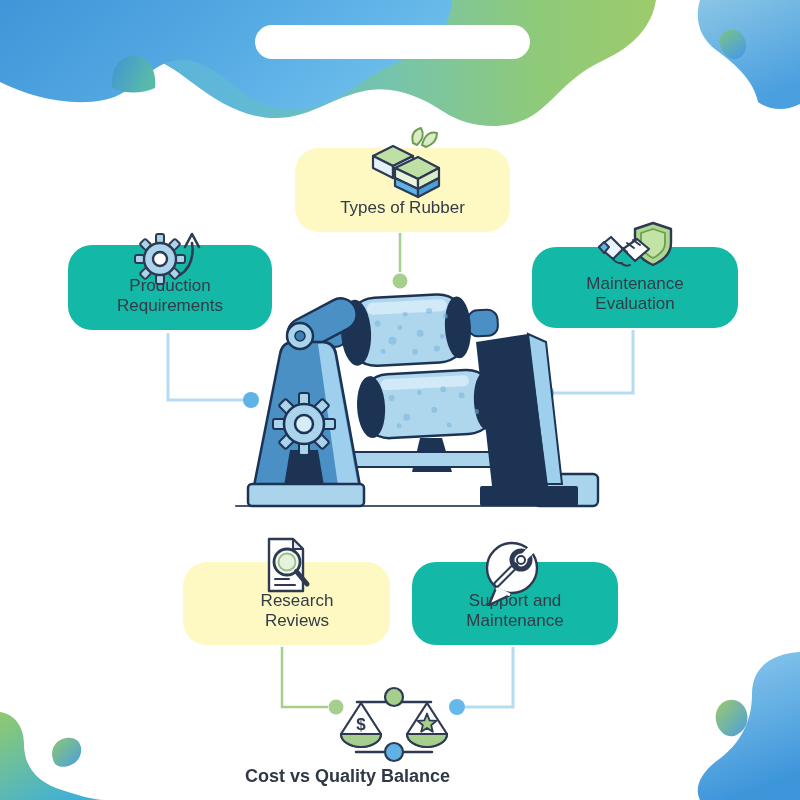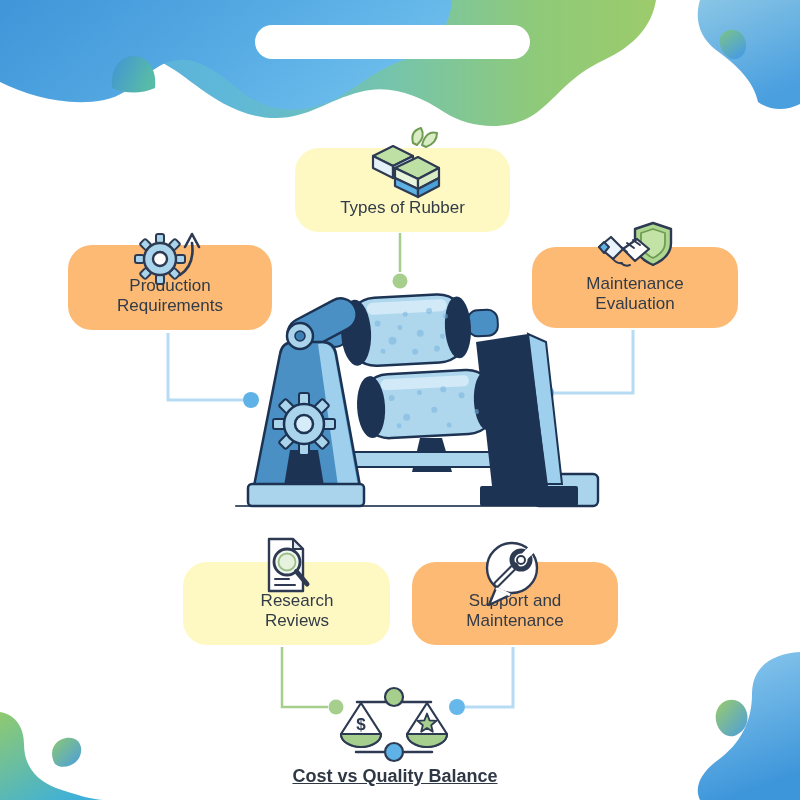--- a/index.html
+++ b/index.html
@@ -12,42 +12,42 @@
   .layer{position:absolute;left:0;top:0;width:800px;height:800px;pointer-events:none;}
   .title-pill{
     position:absolute;left:255px;top:25px;width:275px;height:34px;
     background:#ffffff;border-radius:17px;z-index:2;
   }
   .card{
     position:absolute;z-index:3;border-radius:24px;
     display:flex;flex-direction:column;justify-content:flex-end;align-items:center;
   }
   .card.green{background:#fef9c3;}
-  .card.blue{background:#fdba74;}
+  .card.blue{background:#14b8a6;}
   .card .icon{
     position:absolute;left:50%;transform:translateX(-50%);
   }
   .card .label{
     width:100%;box-sizing:border-box;padding:0 16px 13px 16px;
     text-align:center;color:#323b48;font-size:17px;line-height:1.22;font-weight:500;
   }
   .card .label.narrow{padding-left:65px;padding-right:44px;}
   #card-types{left:295px;top:148px;width:215px;height:84px;}
   #card-types .icon{top:-22px;}
   #card-production{left:68px;top:245px;width:204px;height:85px;}
   #card-production .icon{top:-28px;}
   #card-manufacturer{left:532px;top:247px;width:206px;height:81px;}
   #card-manufacturer .icon{top:-32px;}
   #card-research{left:183px;top:562px;width:207px;height:83px;}
   #card-research .icon{top:-29px;}
   #card-support{left:412px;top:562px;width:206px;height:83px;}
   #card-support .icon{top:-24px;}
   .footer-label{
     position:absolute;left:245px;top:766px;width:300px;z-index:3;
-    text-align:center;color:#2f3845;font-size:18px;font-weight:600;text-decoration:underline;
+    color:#2f3845;font-size:18px;font-weight:600;
   }
   svg text{font-family:"Liberation Sans", sans-serif;}
 </style>
 </head>
 <body>
 
 <div id="canvas">
 
   <svg class="layer" style="z-index:1" viewBox="0 0 800 800" aria-hidden="true">
     <defs>

